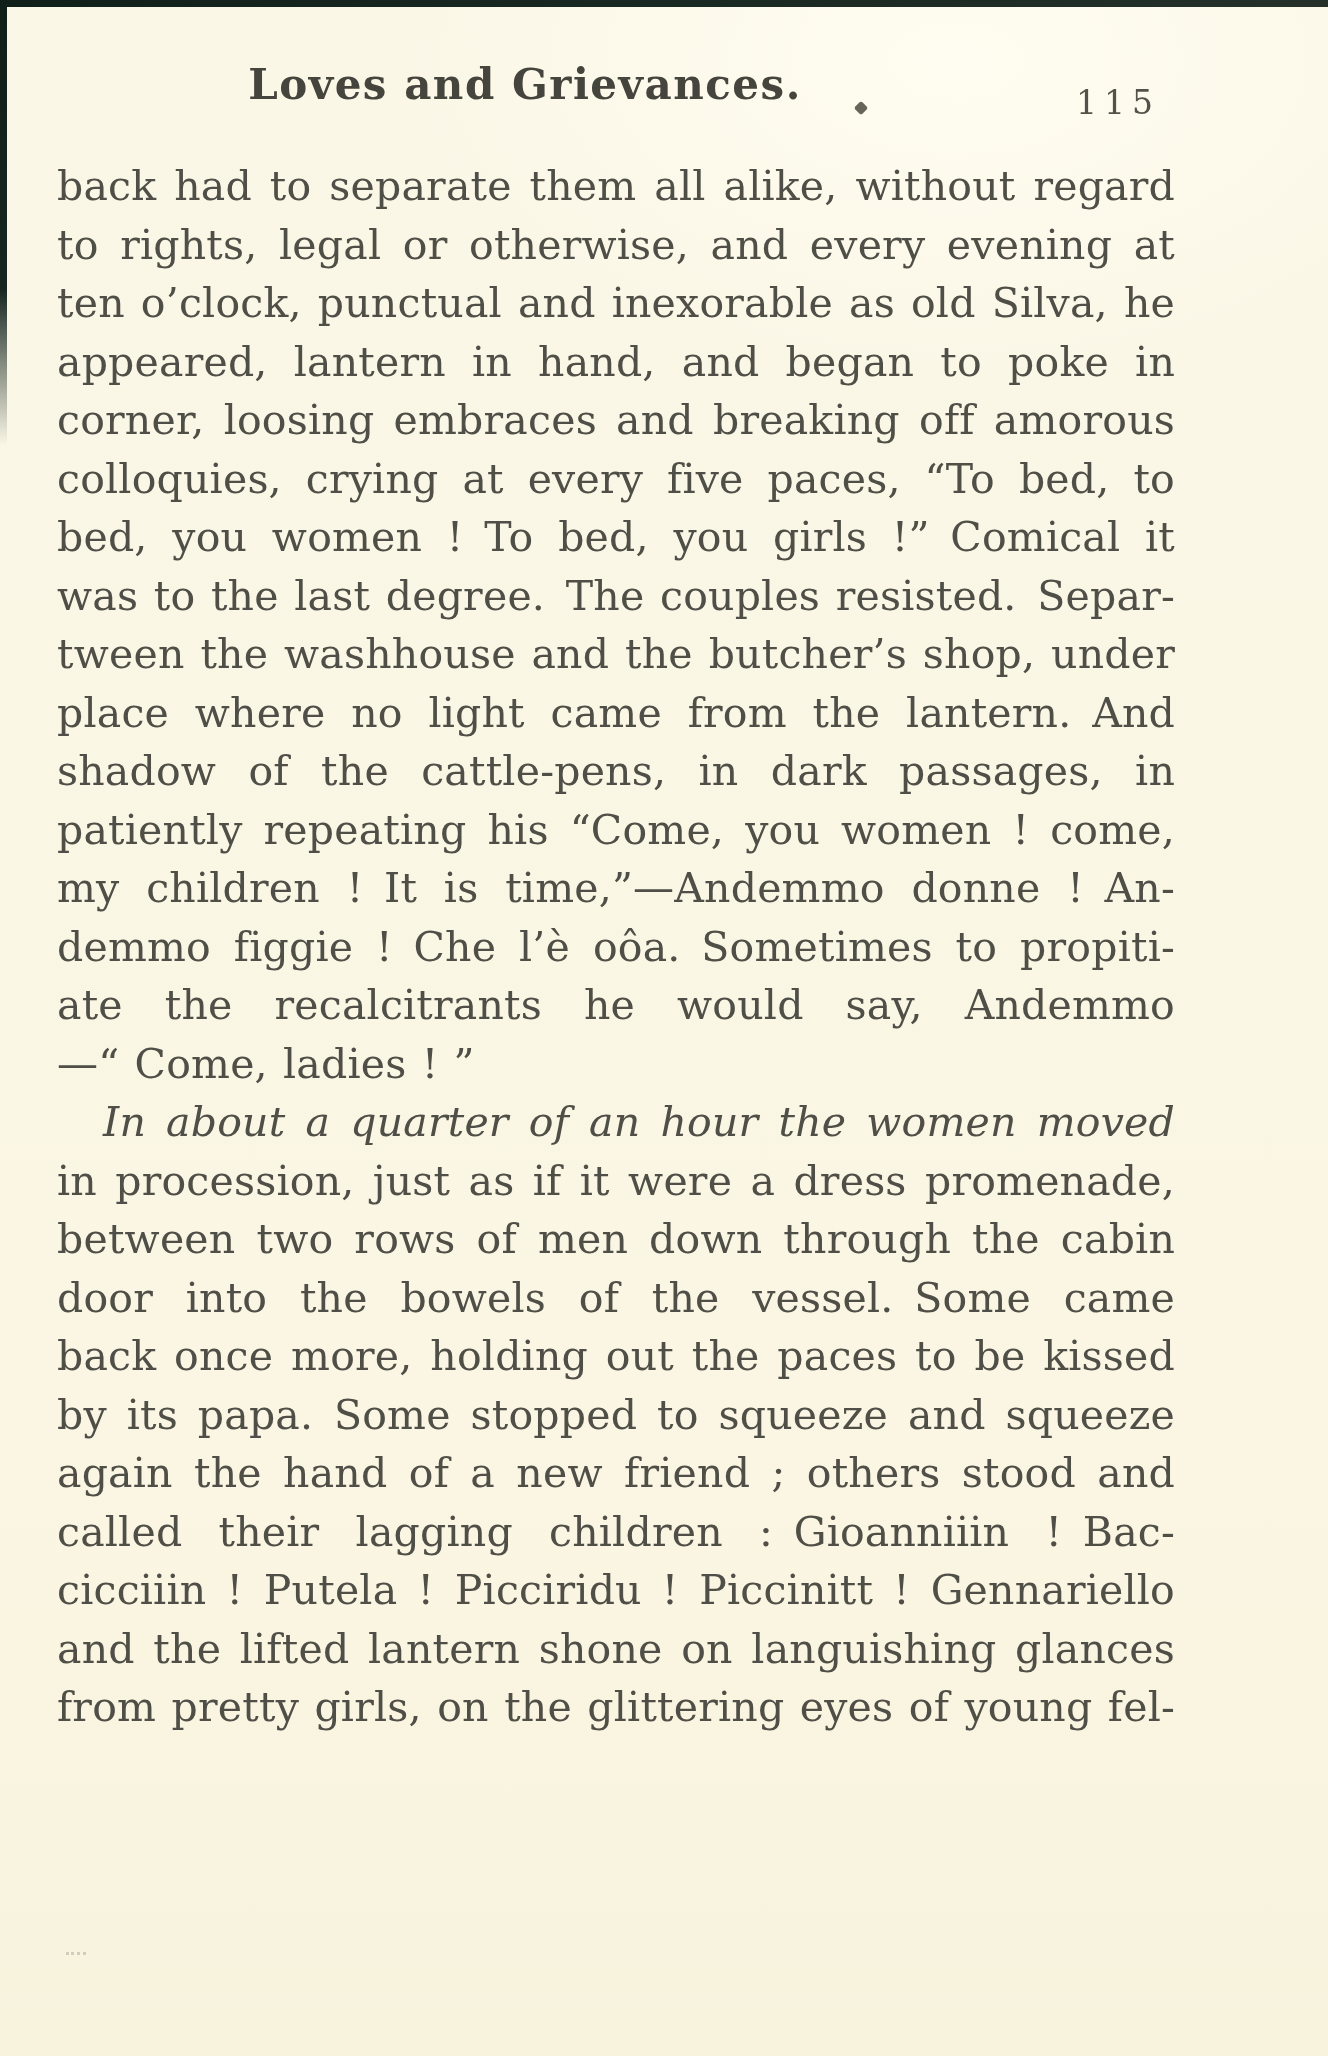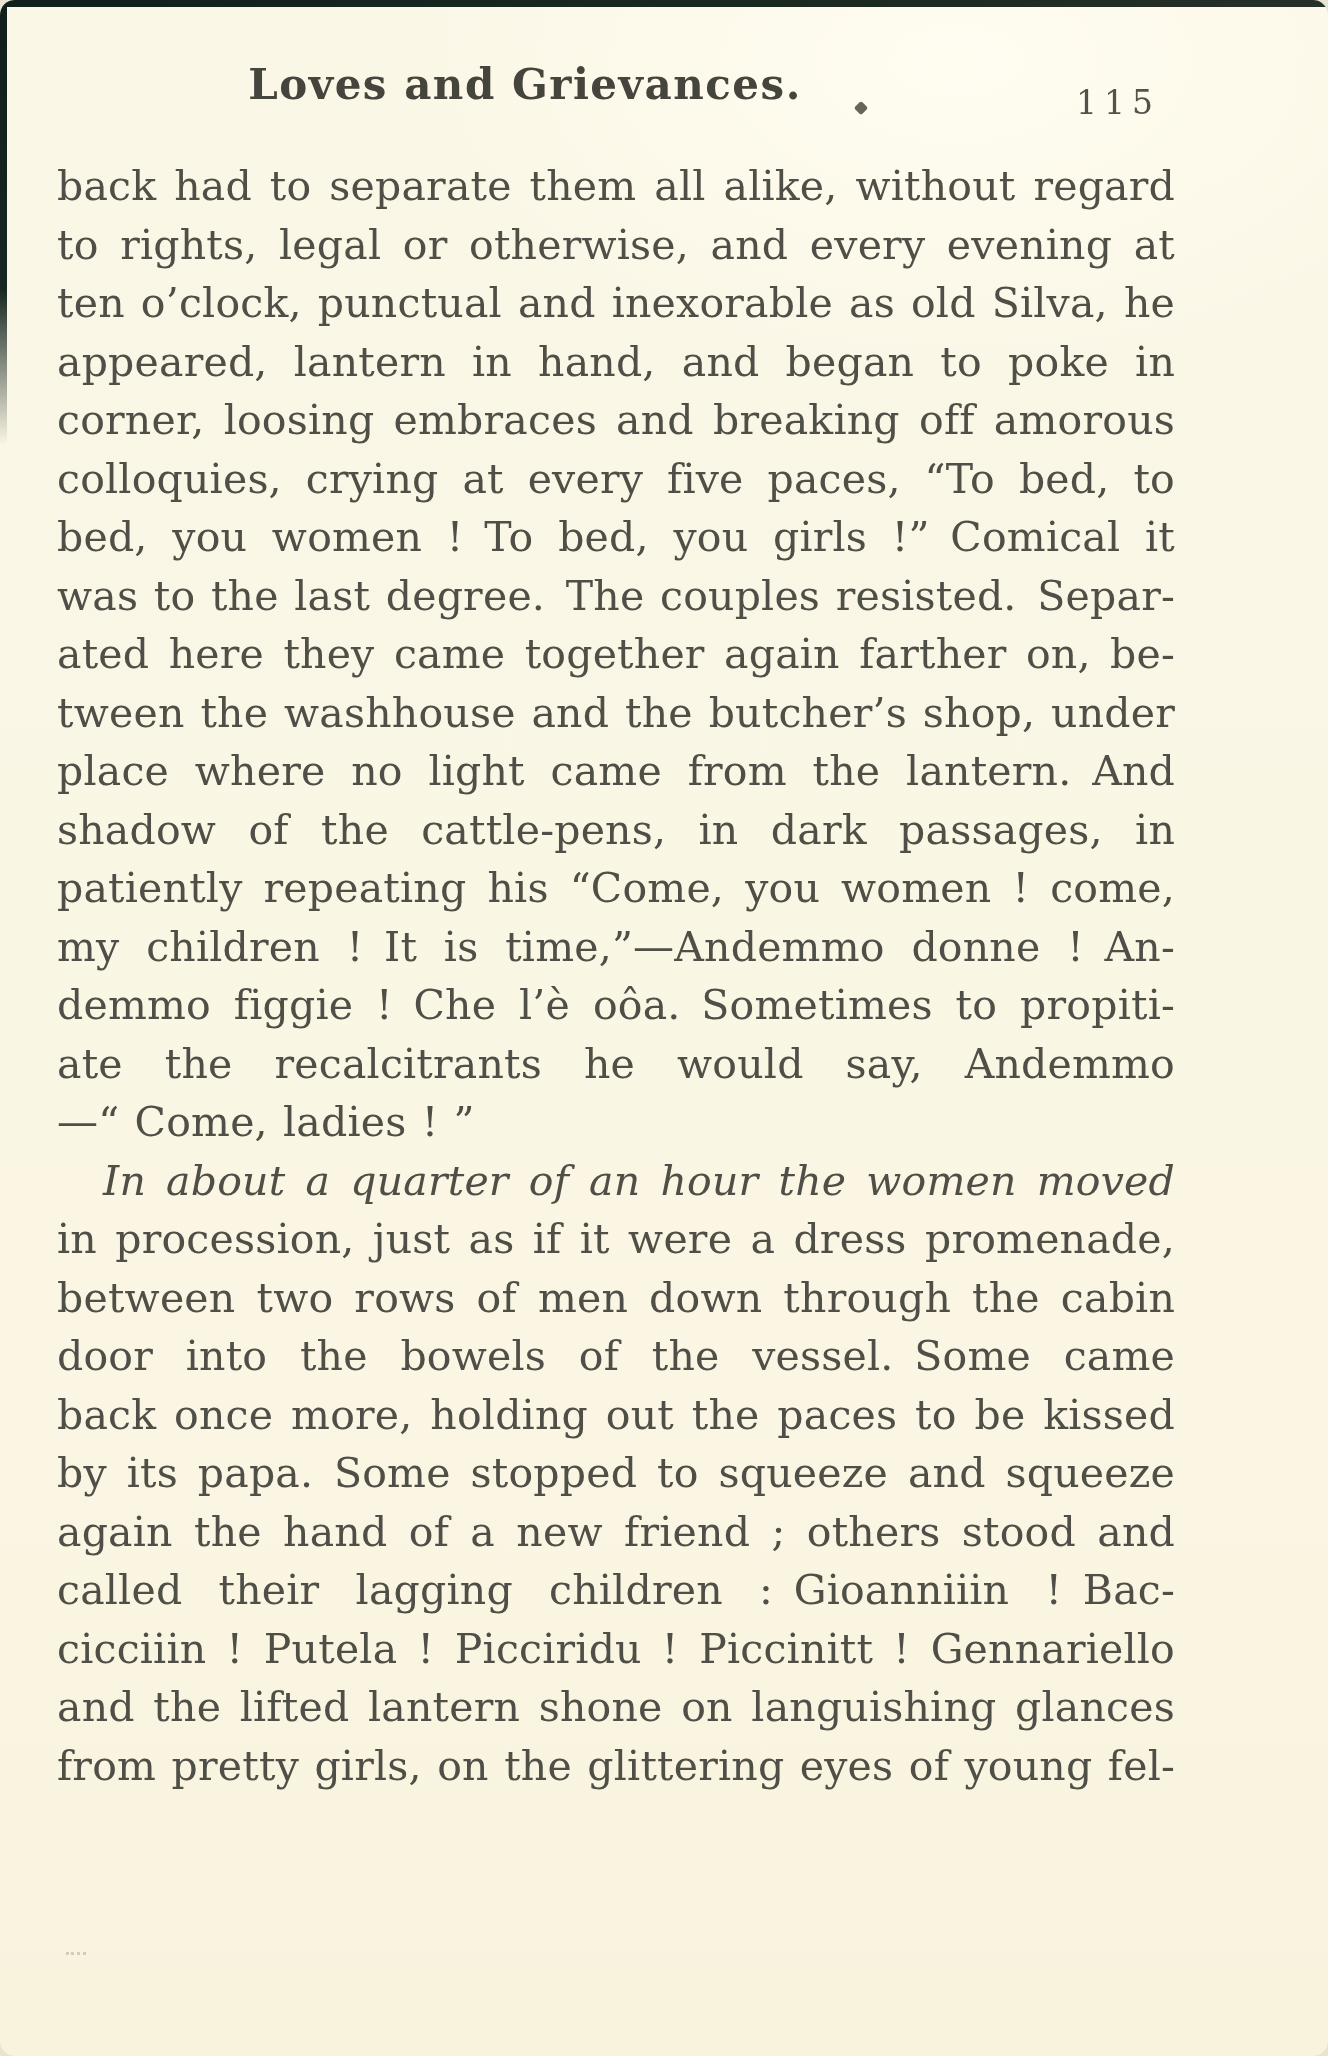--- a/index.html
+++ b/index.html
@@ -9,21 +9,20 @@
     font-family: "DejaVu Serif", serif;
   }
   .page {
     position: relative;
     width: 1328px; height: 2056px;
     overflow: hidden;
     background:
       radial-gradient(ellipse 900px 520px at 72% 3%, #fffdf1 0%, rgba(255,253,241,0) 62%),
       linear-gradient(to bottom, #fbf7e7 0%, #faf6e3 70%, #f8f3dd 100%);
     color: #504f47;
-    border-radius: 15px;
   }
   
   .edge-top {
     position: absolute; top: 0; left: 0; width: 100%; height: 7px;
     background: linear-gradient(to right, #101f1a 0%, #1a2922 55%, #25302a 100%);
   }
   .edge-left {
     position: absolute; top: 0; left: 0; width: 7px; height: 445px;
     background: linear-gradient(to bottom, #101f1a 0%, #162620 65%, rgba(22,38,32,0) 100%);
   }
@@ -91,21 +90,20 @@
 
   <main class="text-block">
       <div class="line"><span>back had to separate them all alike, without regard</span></div>
       <div class="line"><span>to rights, legal or otherwise, and every evening at</span></div>
       <div class="line"><span>ten o’clock, punctual and inexorable as old Silva, he</span></div>
       <div class="line"><span>appeared, lantern in hand, and began to poke in every</span></div>
       <div class="line"><span>corner, loosing embraces and breaking off amorous</span></div>
       <div class="line"><span>colloquies, crying at every five paces, “To bed, to</span></div>
       <div class="line"><span>bed, you women ! To bed, you girls !” Comical it</span></div>
       <div class="line"><span>was to the last degree. The couples resisted. Separ-</span></div>
-      <div class="line"><span>ated here they came together again farther on, be-</span></div>
       <div class="line"><span>tween the washhouse and the butcher’s shop, under</span></div>
       <div class="line"><span>place where no light came from the lantern. And</span></div>
       <div class="line"><span>shadow of the cattle-pens, in dark passages, in every</span></div>
       <div class="line"><span>patiently repeating his “Come, you women ! come,</span></div>
       <div class="line"><span>my children ! It is time,”—</span><span class="it">Andemmo donne ! An-</span></div>
       <div class="line"><span class="it">demmo figgie ! Che l’è oôa.</span><span> Sometimes to propiti-</span></div>
       <div class="line"><span>ate the recalcitrants he would say, </span><span class="it">Andemmo scignôe,</span></div>
       <div class="line nojust"><span>—“ Come, ladies ! ”</span></div>
       <div class="line indent"><span>In about a quarter of an hour the women moved</span></div>
       <div class="line"><span>in procession, just as if it were a dress promenade,</span></div>

